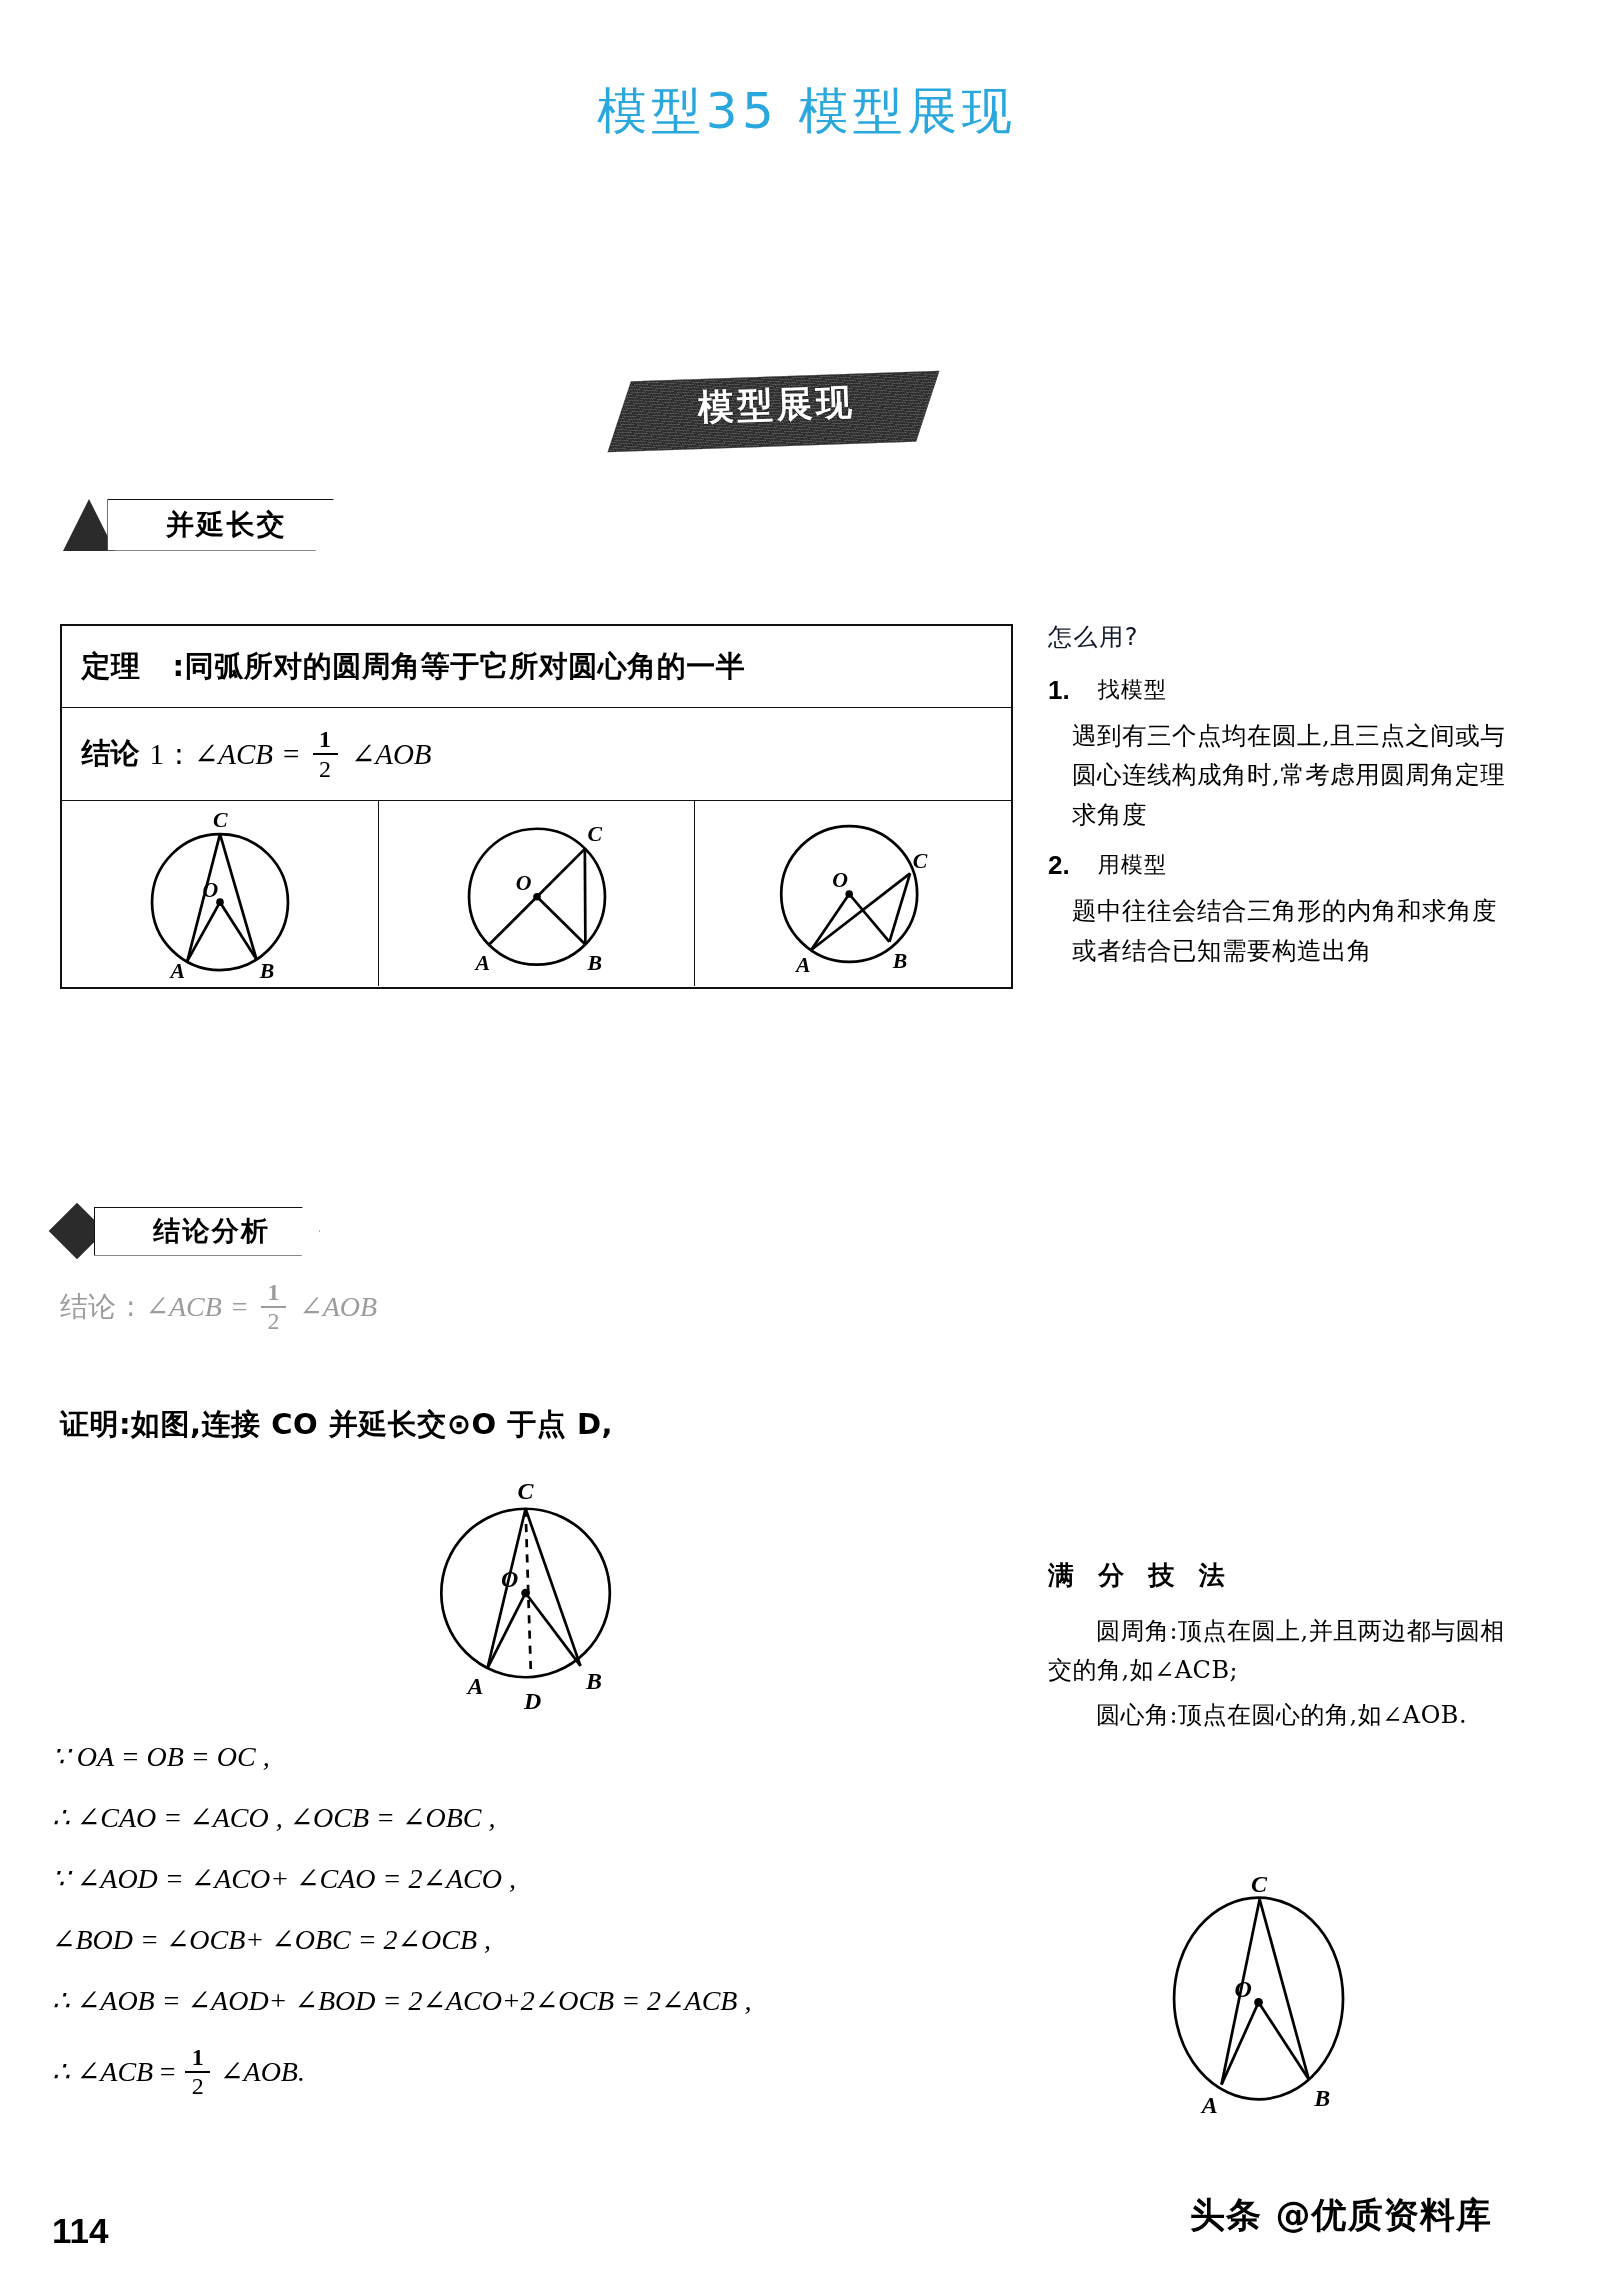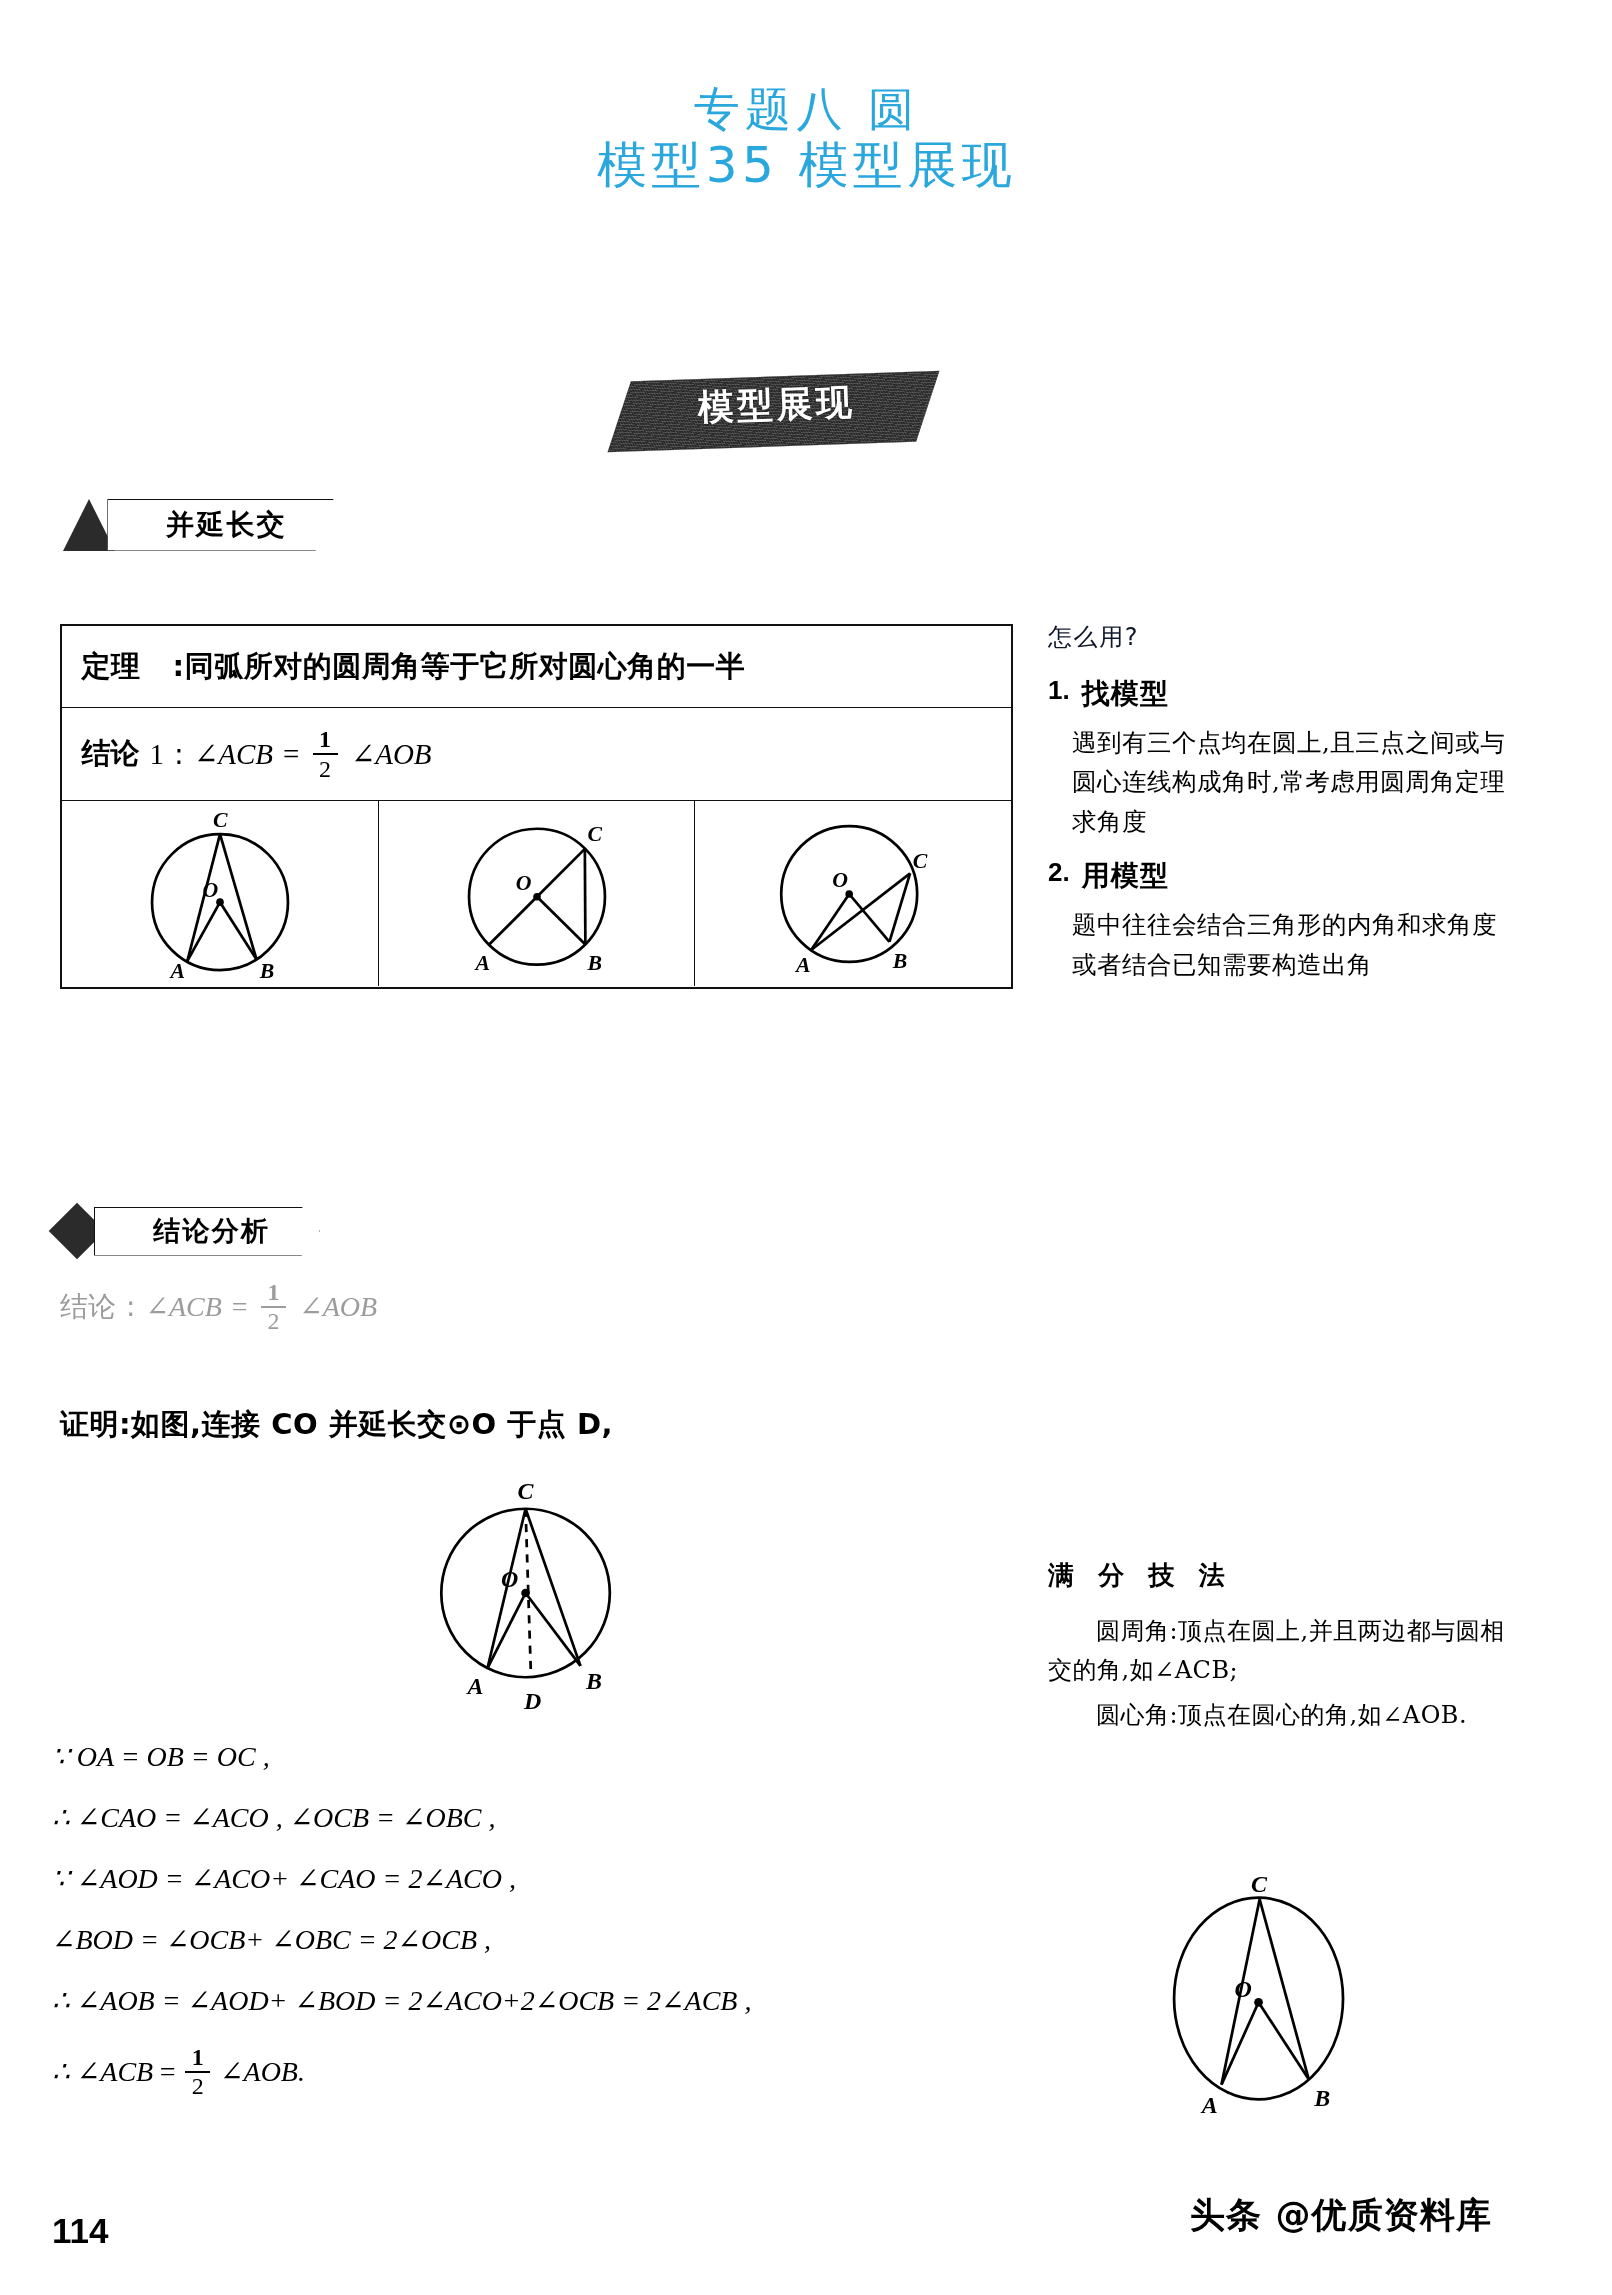--- a/index.html
+++ b/index.html
@@ -107,21 +107,21 @@
   .frac .den{font-size:24px;font-style:normal;font-family:"Liberation Serif",serif;padding-top:1.6px;}
 
   
   .side-howto{position:absolute;left:1048px;top:621px;width:468px;}
   .faded-head{
     font-size:24px;color:#0f172a;font-family:"DejaVu Sans",sans-serif;letter-spacing:1.6px;
     filter:blur(0.2px);margin-bottom:22px;
   }
   .num-item{display:flex;gap:12px;align-items:flex-start;margin-top:6.5px;}
   .num{font-size:26px;font-weight:700;font-family:"Liberation Sans",sans-serif;}
-  .num-label{font-size:28px;font-weight:700;font-family:"DejaVu Sans",sans-serif;letter-spacing:1.1px;}
+  .num-label{font-size:22px;font-weight:400;font-family:"DejaVu Sans",sans-serif;letter-spacing:1.1px;margin-left:16px;}
   .side-para{
     font-size:24.5px;line-height:1.62;letter-spacing:0.5px;
     font-family:"DejaVu Serif",serif;
     margin:9.8px 0 15.2px 24px;
   }
 
   
   .side-tips{position:absolute;left:1048px;top:1558px;width:468px;}
   .tips-title{font-size:26px;font-weight:700;letter-spacing:7.6px;font-family:"DejaVu Sans",sans-serif;margin-bottom:18.5px;}
   .tips-para{
@@ -152,21 +152,20 @@
     font-size:35px;font-weight:700;font-family:"DejaVu Sans",sans-serif;
     letter-spacing:1.1px;display:flex;align-items:center;gap:9.8px;
   }
 </style>
 </head>
 <body>
 
 <div class="page">
 
   <div class="title-block">
-    <div class="title-line1">专题八 圆</div>
     <div class="title-line2">模型35 模型展现</div>
   </div>
 
   <div class="banner-wrap">
     <div class="banner"></div>
   </div>
   <div class="banner-text">模型展现</div>
 
   <div class="tag-basic">
     <div class="tri-mark"></div>

